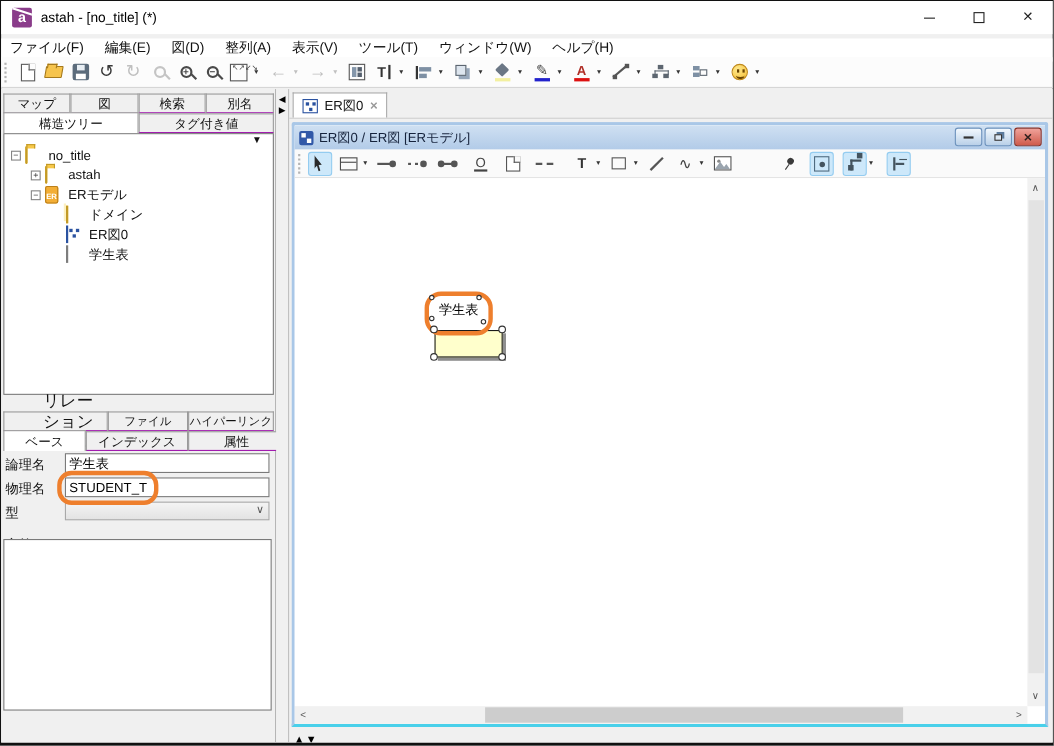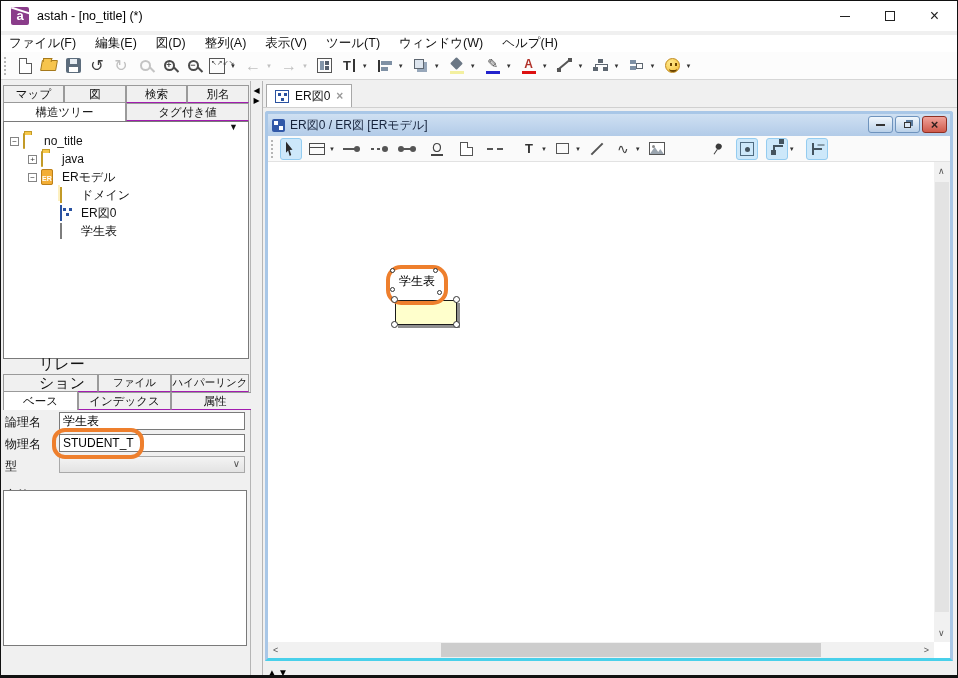--- a/index.html
+++ b/index.html
@@ -331,21 +331,21 @@
 
     <div id="tree-box" class="abs">
       <div class="tree-row" style="left:6px; top:10px;">
         <span class="expander">−</span>
         <span class="ticon"><span class="i-folder"></span><b class="badge">P</b></span>
         <span>no_title</span>
       </div>
       <div class="tree-row" style="left:24px; top:28px;">
         <span class="expander">+</span>
         <span class="ticon"><span class="i-folder"></span></span>
-        <span>java</span>
+        <span>astah</span>
       </div>
       <div class="tree-row" style="left:24px; top:46px;">
         <span class="expander">−</span>
         <span class="ticon"><span class="i-erbox"><b>ER</b></span></span>
         <span>ERモデル</span>
       </div>
       <div class="tree-row" style="left:56px; top:64px;">
         <span class="ticon"><span class="i-domain"></span></span>
         <span>ドメイン</span>
       </div>

